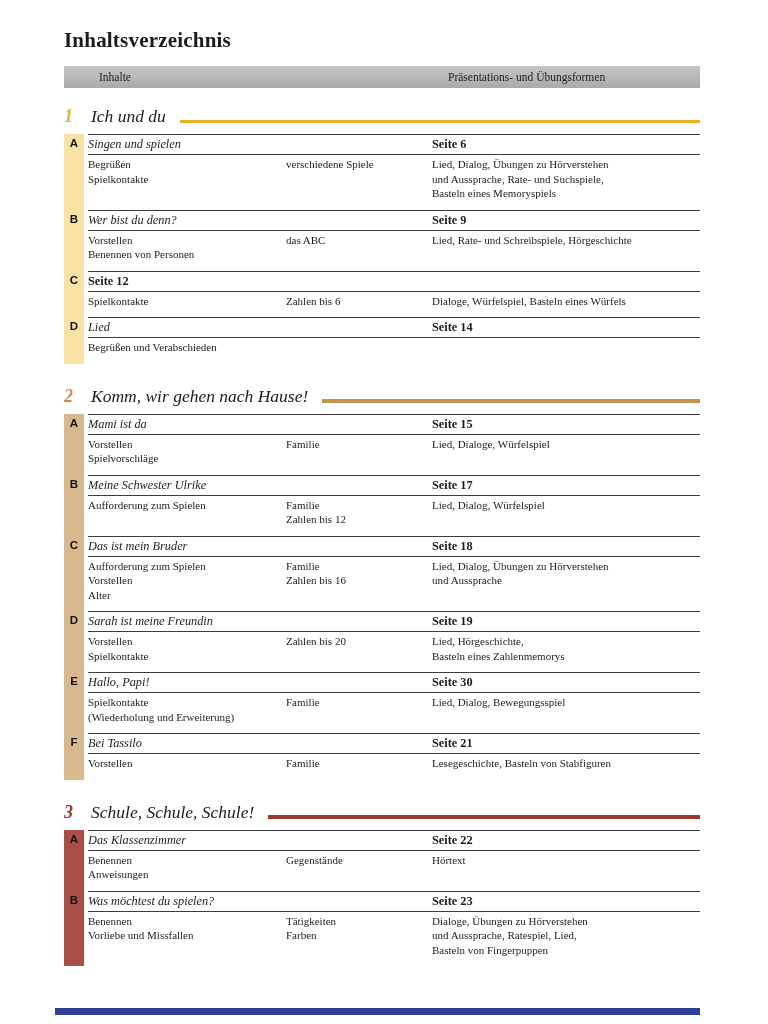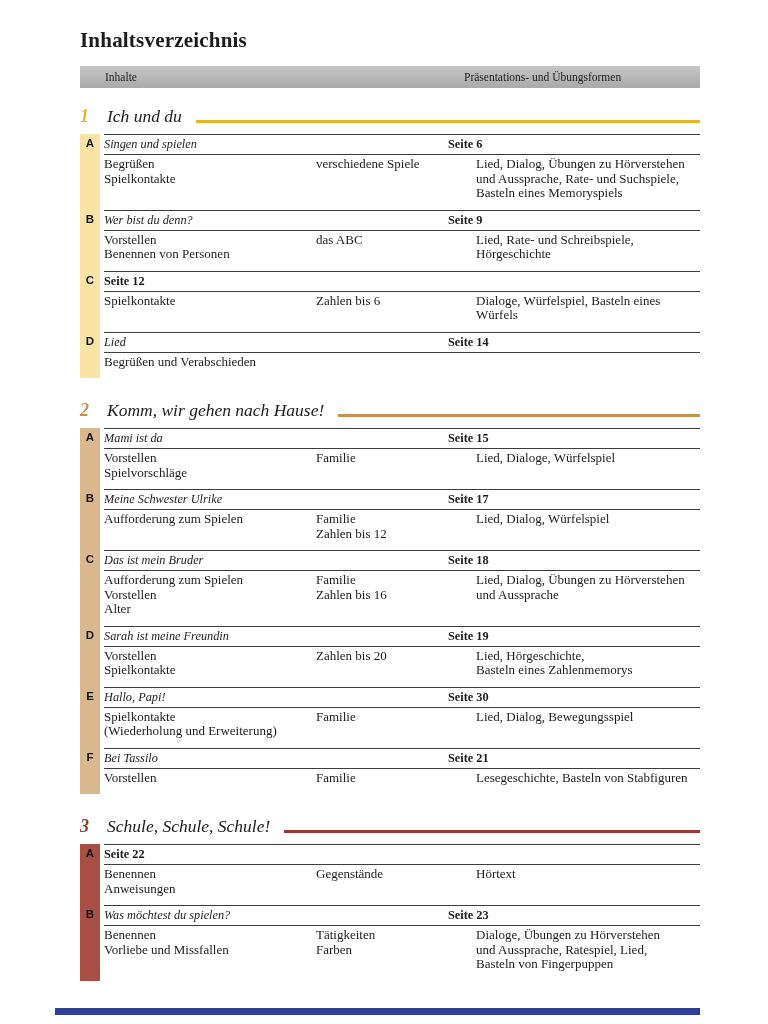--- a/index.html
+++ b/index.html
@@ -1,34 +1,34 @@
 <!DOCTYPE html>
 <html><head>
 <meta charset="utf-8">
 <style>
   * { margin:0; padding:0; box-sizing:border-box; }
   html,body { width:768px; height:1024px; background:#ffffff; }
   body { font-family:"Liberation Serif", serif; color:#1c1c1c; }
-  .page { position:relative; width:768px; height:1024px; padding:28px 68px 0 80px; overflow:hidden; background:#fff; }
+  .page { position:relative; width:768px; height:1024px; padding:28px 68px 0 64px; overflow:hidden; background:#fff; }
   .page-title { font-size:21px; font-weight:bold; letter-spacing:0.2px; margin-bottom:13px; }
   .col-header { position:relative; height:22px; background:linear-gradient(180deg,#c6c6c6,#aaaaaa); display:flex; align-items:center; font-size:11.5px; color:#222; }
-  .col-left { margin-left:25px; }
+  .col-left { margin-left:35px; }
   .col-right { position:absolute; left:384px; }
   .sec-head { display:flex; margin:22px 0 7px; }
   .toc-section:first-child .sec-head { margin-top:18px; }
   .sec-num { flex:0 0 27px; font-size:18px; font-weight:bold; font-style:italic; }
   .sec-title { font-size:17.5px; font-weight:normal; font-style:italic; }
   .sec-rule { flex:1; height:3.5px; align-self:flex-end; margin:0 0 4px 14px; }
   .row { display:flex; align-items:stretch; }
   .band { flex:0 0 20px; margin-right:4px; }
   .letter { font-family:"Liberation Sans", sans-serif; font-weight:bold; font-size:11.5px; text-align:center; padding-top:3px; color:#141414; }
   .trow-inner { flex:1; display:flex; border-top:1px solid #3c3c3c; border-bottom:1px solid #3c3c3c; padding:2px 0 2.5px; font-size:12.3px; line-height:14.5px; }
   .entry-title { width:344px; font-style:italic; }
   .entry-page { font-weight:bold; }
-  .crow-inner { flex:1; display:flex; padding:2px 0 9px; font-size:13px; line-height:14.5px;gap:14px; }
+  .crow-inner { flex:1; display:flex; padding:2px 0 9px; font-size:11px; line-height:14.5px; }
   .c1 { width:198px; white-space:pre-line; padding-right:8px; }
   .c2 { width:146px; white-space:pre-line; padding-right:8px; }
   .c3 { flex:1; white-space:pre-line; }
   .bottom-bar { position:absolute; left:55px; width:645px; height:7px; top:1008px; }
 </style>
 </head>
 <body>
 
 <div class="page">
   <h1 class="page-title">Inhaltsverzeichnis</h1>
@@ -217,20 +217,21 @@
       </section>
       <section class="toc-section">
         <div class="sec-head">
           <span class="sec-num" style="color:#993a30">3</span>
           <span class="sec-title">Schule, Schule, Schule!</span>
           <span class="sec-rule" style="background:#993a30"></span>
         </div>
         <div class="row">
           <span class="band letter" style="background:#a85046">A</span>
           <span class="trow-inner">
+            <span class="entry-title">Das Klassenzimmer</span>
             <span class="entry-page">Seite 22</span>
           </span>
         </div>
         <div class="row">
           <span class="band" style="background:#a85046"></span>
           <span class="crow-inner">
             <span class="c1">Benennen
 Anweisungen</span>
             <span class="c2">Gegenstände</span>
             <span class="c3">Hörtext</span>

